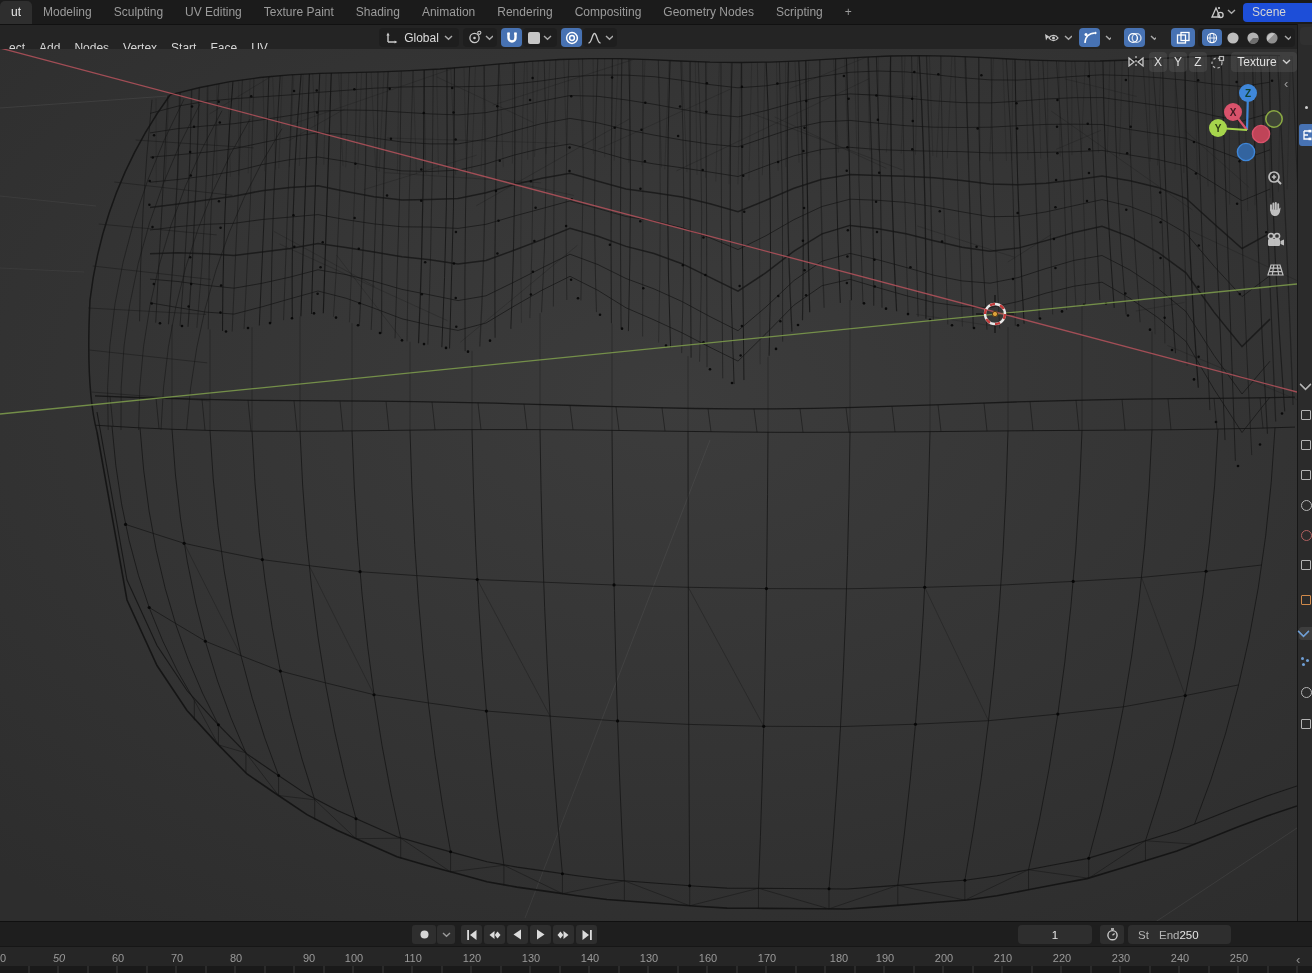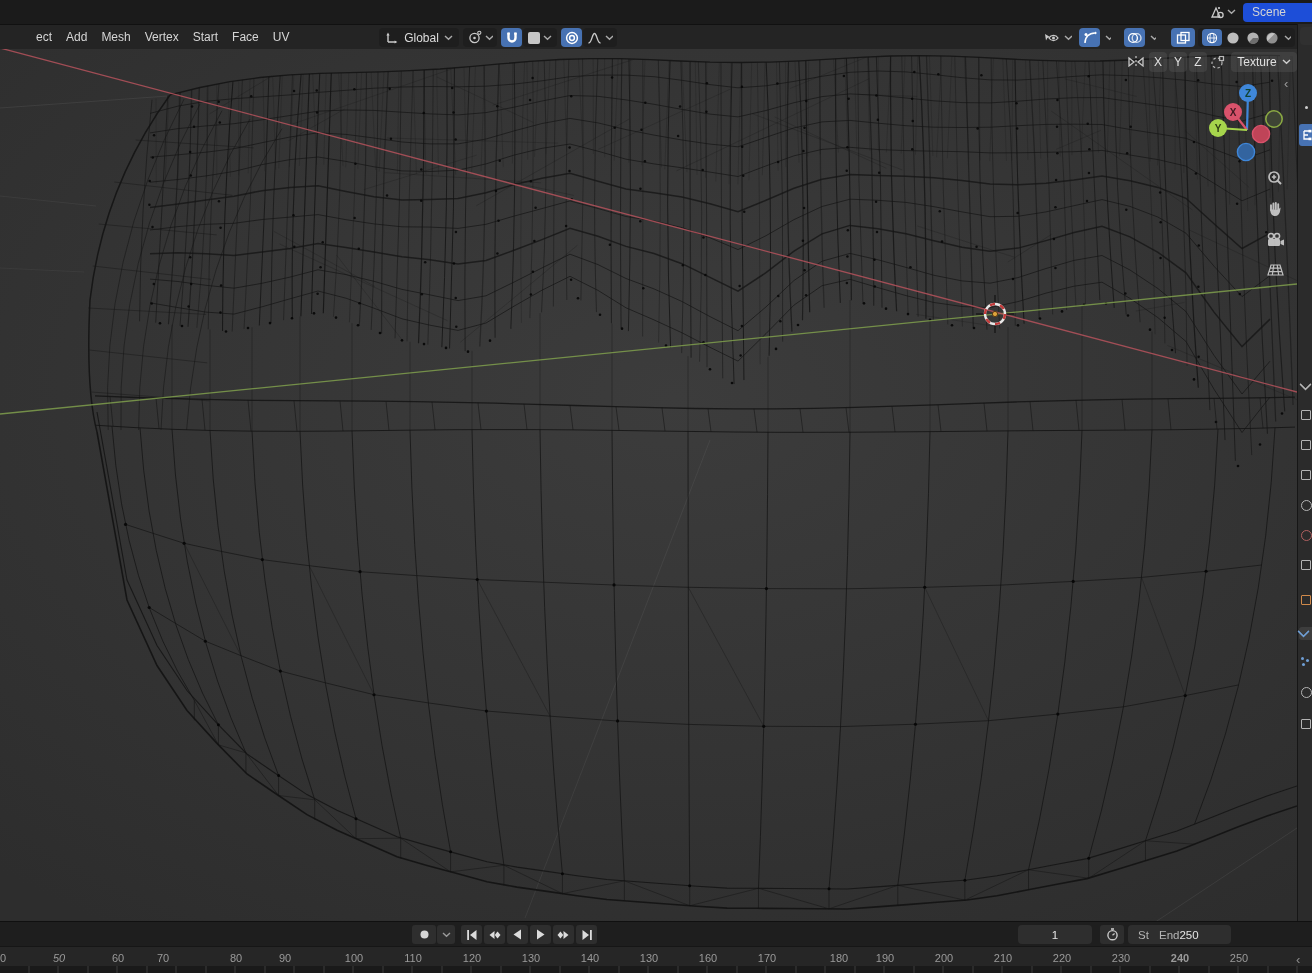--- a/index.html
+++ b/index.html
@@ -11,21 +11,21 @@
           display:flex;align-items:center;font-size:12px;}
   #tabs{display:flex;align-items:flex-end;height:24px;}
   .tab{padding:4px 11px 5px;color:#9b9b9b;white-space:nowrap;cursor:default;}
   .tab.active{background:#2e2e2e;color:#e8e8e8;border-radius:5px 5px 0 0;}
   #scene-widget{position:absolute;right:0;top:2px;height:20px;display:flex;align-items:center;}
   #scene-field{background:#1d4ed8;border-radius:4px 0 0 4px;height:19px;display:flex;
                align-items:center;padding:0 14px 0 9px;color:#d4d4d4;margin-left:7px;width:46px;}
   
   #vheader{position:absolute;left:0;top:24px;width:1312px;height:25px;background:#242424;
            border-top:1px solid #111;font-size:12px;}
-  #vmenus{position:absolute;left:0;top:5px;height:25px;display:flex;align-items:flex-start;margin-left:27px;}
+  #vmenus{position:absolute;left:0;top:5px;height:25px;display:flex;align-items:flex-end;}
   .menu{padding:0 7px;color:#d6d6d6;}
   .pill{position:absolute;top:3px;height:19px;border-radius:4px;background:#1e1e1e;
         display:flex;align-items:center;justify-content:center;gap:3px;padding:0 4px;box-sizing:border-box;}
   .pill.blue{background:#4772b3;}
   .pill .lbl{color:#dcdcdc;padding:0 2px;}
   
   #viewport{position:absolute;left:0;top:49px;width:1297px;height:873px;overflow:hidden;
             background:radial-gradient(1000px 640px at 52% 40%, #3c3c3c 0%, #343434 55%, #2d2d2d 100%);}
   #wires{position:absolute;left:0;top:0;}
   #overlay-row{position:absolute;left:0;top:3px;height:21px;width:1297px;font-size:12px;}
@@ -57,20 +57,34 @@
   #rulerboxes{position:absolute;left:0;bottom:0;width:1312px;height:8px;
      background:repeating-linear-gradient(90deg,#1a1a1a 0px,#1a1a1a 27.5px,#2b2b2b 27.5px,#2b2b2b 29.5px);}
   svg{display:block;}
 </style>
 </head>
 <body>
 
 <div id="app">
 
   <div id="topbar">
+    <div id="tabs">
+        <div class="tab active">ut</div>
+        <div class="tab">Modeling</div>
+        <div class="tab">Sculpting</div>
+        <div class="tab">UV Editing</div>
+        <div class="tab">Texture Paint</div>
+        <div class="tab">Shading</div>
+        <div class="tab">Animation</div>
+        <div class="tab">Rendering</div>
+        <div class="tab">Compositing</div>
+        <div class="tab">Geometry Nodes</div>
+        <div class="tab">Scripting</div>
+        <div class="tab">+</div>
+      </div>
     <div id="scene-widget">
       <span>
         <svg width="17" height="16" viewBox="0 0 17 16">
             <polygon points="4,13 8,4 12,13" fill="none" stroke="#c9c9c9" stroke-width="1.3"></polygon>
             <circle cx="12.5" cy="11" r="2.6" fill="none" stroke="#c9c9c9" stroke-width="1.3"></circle>
             <circle cx="11" cy="4" r="1.1" fill="#c9c9c9"></circle>
           </svg>
       </span>
       <span style="margin-left:2px">
         <svg width="9" height="6">
@@ -80,21 +94,21 @@
       <div id="scene-field">
         <span>Scene</span>
       </div>
     </div>
   </div>
 
   <div id="vheader">
     <div id="vmenus" style="padding-left:2px">
         <span class="menu">ect</span>
         <span class="menu">Add</span>
-        <span class="menu">Mesh</span>
+        <span class="menu">Nodes</span>
         <span class="menu">Vertex</span>
         <span class="menu">Start</span>
         <span class="menu">Face</span>
         <span class="menu">UV</span>
       </div>
 
     <div class="pill" style="left:379px;width:80px">
       <span>
         <svg width="14" height="14" viewBox="0 0 14 14">
             <path d="M3,11 L3,3 M3,11 L11,11" stroke="#c9c9c9" stroke-width="1.4" fill="none"></path>
@@ -1032,37 +1046,37 @@
       <span class="flabel">End</span>
       <span>250</span>
     </div>
   </div>
 
   <div id="ruler">
     <div id="rlabels">
         <span class="rlabel" style="left: 0px;">40</span>
         <span class="rlabel" style="left: 59px; font-style: italic;">50</span>
         <span class="rlabel" style="left: 118px;">60</span>
-        <span class="rlabel" style="left: 163px;">70</span>
+        <span class="rlabel" style="left: 177px;">70</span>
         <span class="rlabel" style="left: 236px;">80</span>
-        <span class="rlabel" style="left: 285px;">90</span>
+        <span class="rlabel" style="left: 309px;">90</span>
         <span class="rlabel" style="left: 354px;">100</span>
         <span class="rlabel" style="left: 413px;">110</span>
         <span class="rlabel" style="left: 472px;">120</span>
         <span class="rlabel" style="left: 531px;">130</span>
         <span class="rlabel" style="left: 590px;">140</span>
         <span class="rlabel" style="left: 649px;">130</span>
         <span class="rlabel" style="left: 708px;">160</span>
         <span class="rlabel" style="left: 767px;">170</span>
         <span class="rlabel" style="left: 826px; margin-left: 13px;">180</span>
         <span class="rlabel" style="left: 885px;">190</span>
         <span class="rlabel" style="left: 944px;">200</span>
         <span class="rlabel" style="left: 1003px;">210</span>
         <span class="rlabel" style="left: 1062px;">220</span>
         <span class="rlabel" style="left: 1121px;">230</span>
-        <span class="rlabel" style="left: 1180px; font-weight: bold;">240</span>
+        <span class="rlabel" style="left: 1180px;">240</span>
         <span class="rlabel" style="left: 1239px;">250</span>
       </div>
     <div id="rulerboxes"></div>
     <span class="vchev" style="left:1296px;top:8px;color:#8a8a8a">‹</span>
   </div>
 
 </div>
 
 </body></html>

